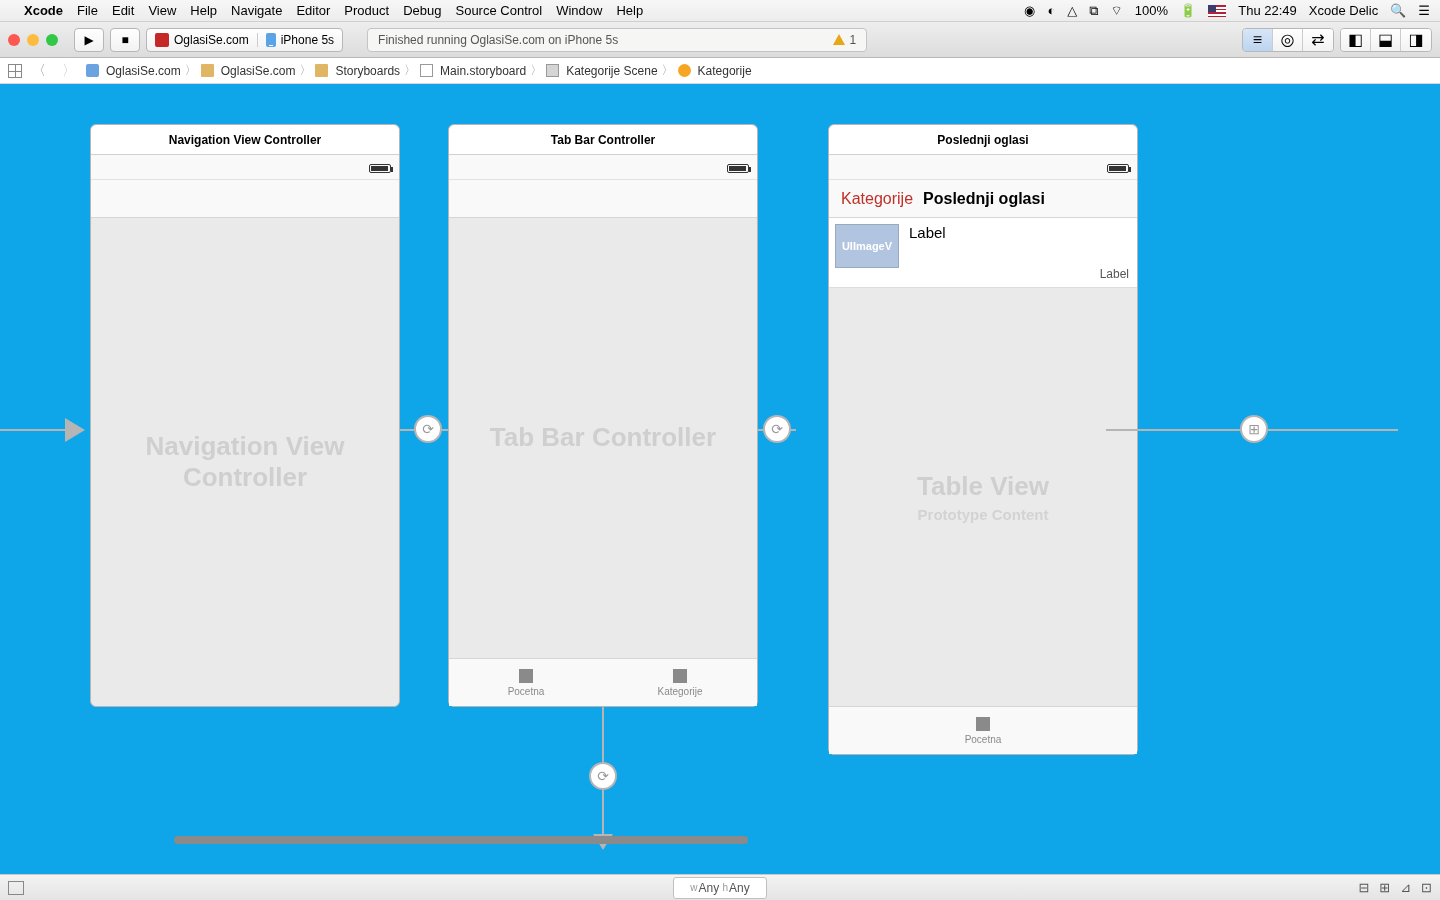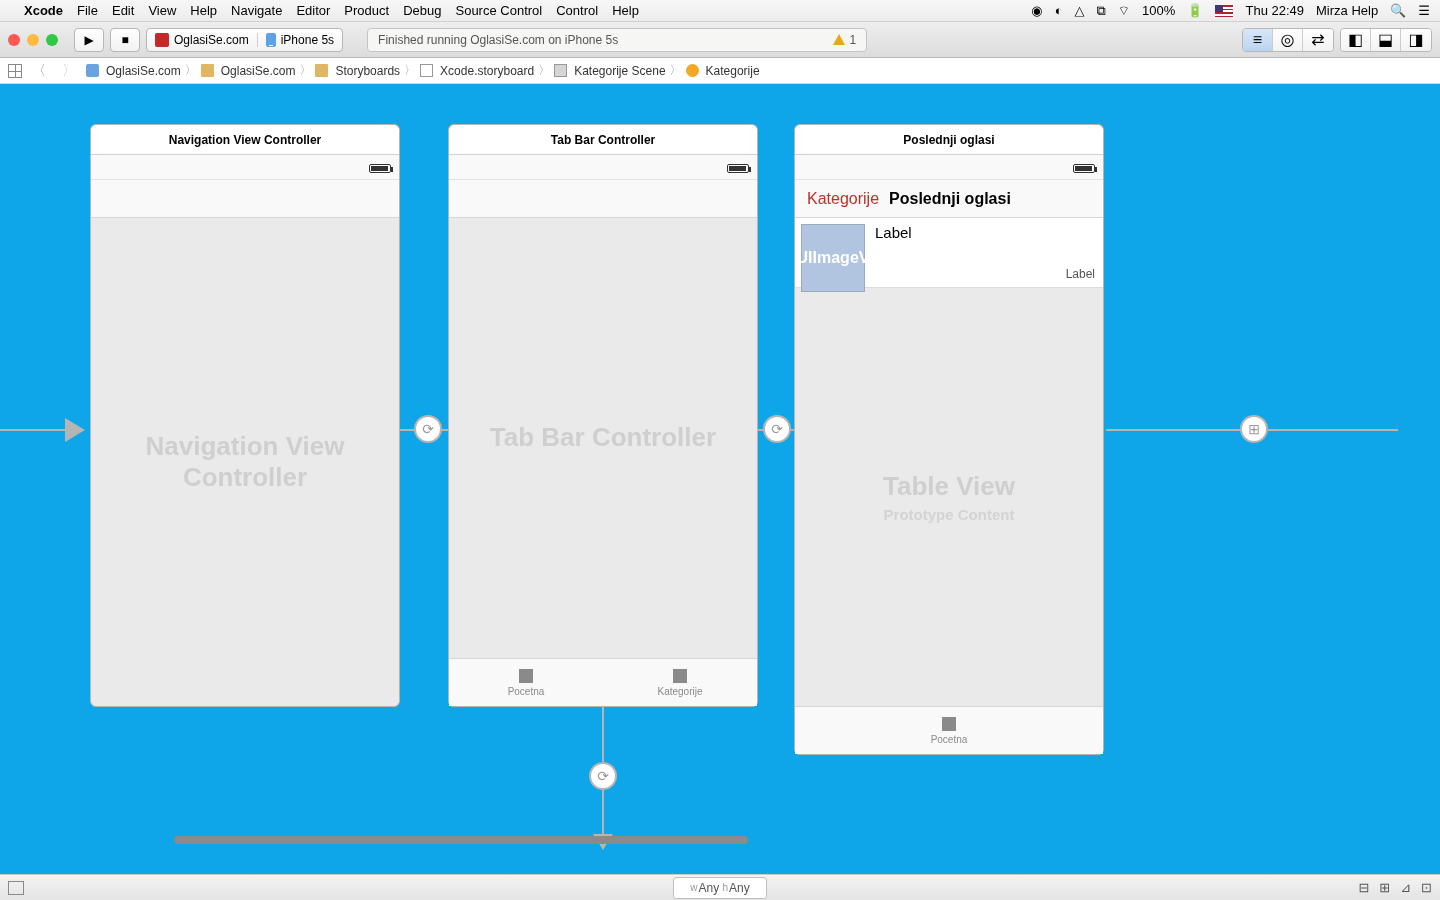--- a/index.html
+++ b/index.html
@@ -70,21 +70,21 @@
 .tabitem .lbl{font-size:10px;color:#8a8a8a;}
 
 .seguecircle{position:absolute;width:28px;height:28px;border:2px solid #b5b5b5;border-radius:50%;background:#fff;display:flex;align-items:center;justify-content:center;color:#999;font-size:14px;}
 .line{position:absolute;height:2px;background:#b5b5b5;}
 .arrow{position:absolute;width:0;height:0;border-top:12px solid transparent;border-bottom:12px solid transparent;border-left:20px solid #b5b5b5;}
 .vertline{position:absolute;width:2px;background:#b5b5b5;}
 .arrowdown{position:absolute;width:0;height:0;border-left:10px solid transparent;border-right:10px solid transparent;border-top:16px solid #b5b5b5;}
 
 .proto{background:#f3f3f3;font-size:13px;font-weight:bold;padding:5px 10px;border-bottom:1px solid #ddd;}
 .cell{height:70px;background:#fff;border-bottom:1px solid #ddd;display:flex;padding:6px;gap:10px;position:relative;}
-.cell .img{width:64px;height:68px;background:#b2c5e0;color:#fff;font-size:16px;font-weight:bold;display:flex;align-items:center;justify-content:center;border:1px solid #9ab;}
+.cell .img{width:64px;height:44px;background:#b2c5e0;color:#fff;font-size:11px;font-weight:bold;display:flex;align-items:center;justify-content:center;border:1px solid #9ab;}
 .cell .main{font-size:15px;}
 .cell .small{position:absolute;right:8px;bottom:6px;font-size:12px;color:#555;}
 
 
 .scrollbar{position:absolute;left:174px;width:574px;height:8px;background:#8a8a8a;border-radius:4px;bottom:30px;}
 .footer{position:absolute;bottom:0;left:0;right:0;height:26px;background:linear-gradient(#f3f3f3,#e4e4e4);border-top:1px solid #c9c9c9;display:flex;align-items:center;justify-content:center;font-size:12px;color:#555;}
 .footer .left{position:absolute;left:8px;width:16px;height:14px;border:1px solid #888;}
 .footer .prefix{color:#999;font-size:10px;margin-right:1px;}
 .footer .right{position:absolute;right:8px;display:flex;gap:10px;font-size:13px;color:#555;}
 .sizebox{height:22px;border:1px solid #c0c0c0;border-radius:3px;padding:0 16px;display:flex;align-items:center;background:#fff;}
@@ -97,33 +97,33 @@
   <span class="app">Xcode</span>
   <span class="mitem">File</span>
   <span class="mitem">Edit</span>
   <span class="mitem">View</span>
   <span class="mitem">Help</span>
   <span class="mitem">Navigate</span>
   <span class="mitem">Editor</span>
   <span class="mitem">Product</span>
   <span class="mitem">Debug</span>
   <span class="mitem">Source Control</span>
-  <span class="mitem">Control</span>
+  <span class="mitem">Window</span>
   <span class="mitem">Help</span>
   <div class="right">
     <span>◉</span>
     <span>◐</span>
     <span>△</span>
     <span>⧉</span>
     <span>⌔</span>
     <span>100%</span>
     <span>🔋</span>
     <span class="flag"></span>
     <span>Thu 22:49</span>
-    <span>Mirza Help</span>
+    <span>Xcode Delic</span>
     <span>🔍</span>
     <span>☰</span>
   </div>
 </div>
 
 <div class="toolbar">
   <div class="traffic">
     <div class="tl r"></div>
     <div class="tl y"></div>
     <div class="tl g"></div>
@@ -167,21 +167,21 @@
   <span class="ficon blue"></span>
     <span>OglasiSe.com</span>
     <span class="sep">〉</span>
   <span class="ficon folder"></span>
     <span>OglasiSe.com</span>
     <span class="sep">〉</span>
   <span class="ficon folder"></span>
     <span>Storyboards</span>
     <span class="sep">〉</span>
   <span class="ficon sb"></span>
-    <span>Xcode.storyboard</span>
+    <span>Main.storyboard</span>
     <span class="sep">〉</span>
   <span class="ficon sc"></span>
     <span>Kategorije Scene</span>
     <span class="sep">〉</span>
   <span class="ficon orange"></span>
     <span>Kategorije</span>
 </div>
 
 <div class="canvas">
 
@@ -223,21 +223,21 @@
       <div class="tabitem">
           <div class="sq"></div>
           <div class="lbl">Kategorije</div>
         </div>
     </div>
   </div>
 
   <div class="line" style="left:758px;top:345px;width:38px;"></div>
   <div class="seguecircle" style="left:763px;top:331px;">⟳</div>
 
-  <div class="vc" style="left:794px;top:40px;">
+  <div class="vc" style="left:828px;top:40px;">
     <div class="title">Poslednji oglasi</div>
     <div class="statusbararea">
         <div class="batt">
           <div class="fill"></div>
         </div>
       </div>
     <div class="navbar">
       <span style="color:#c03028;font-size:16px;">Kategorije</span>
       <span style="font-weight:bold;font-size:16px;">Poslednji oglasi</span>
     </div>

